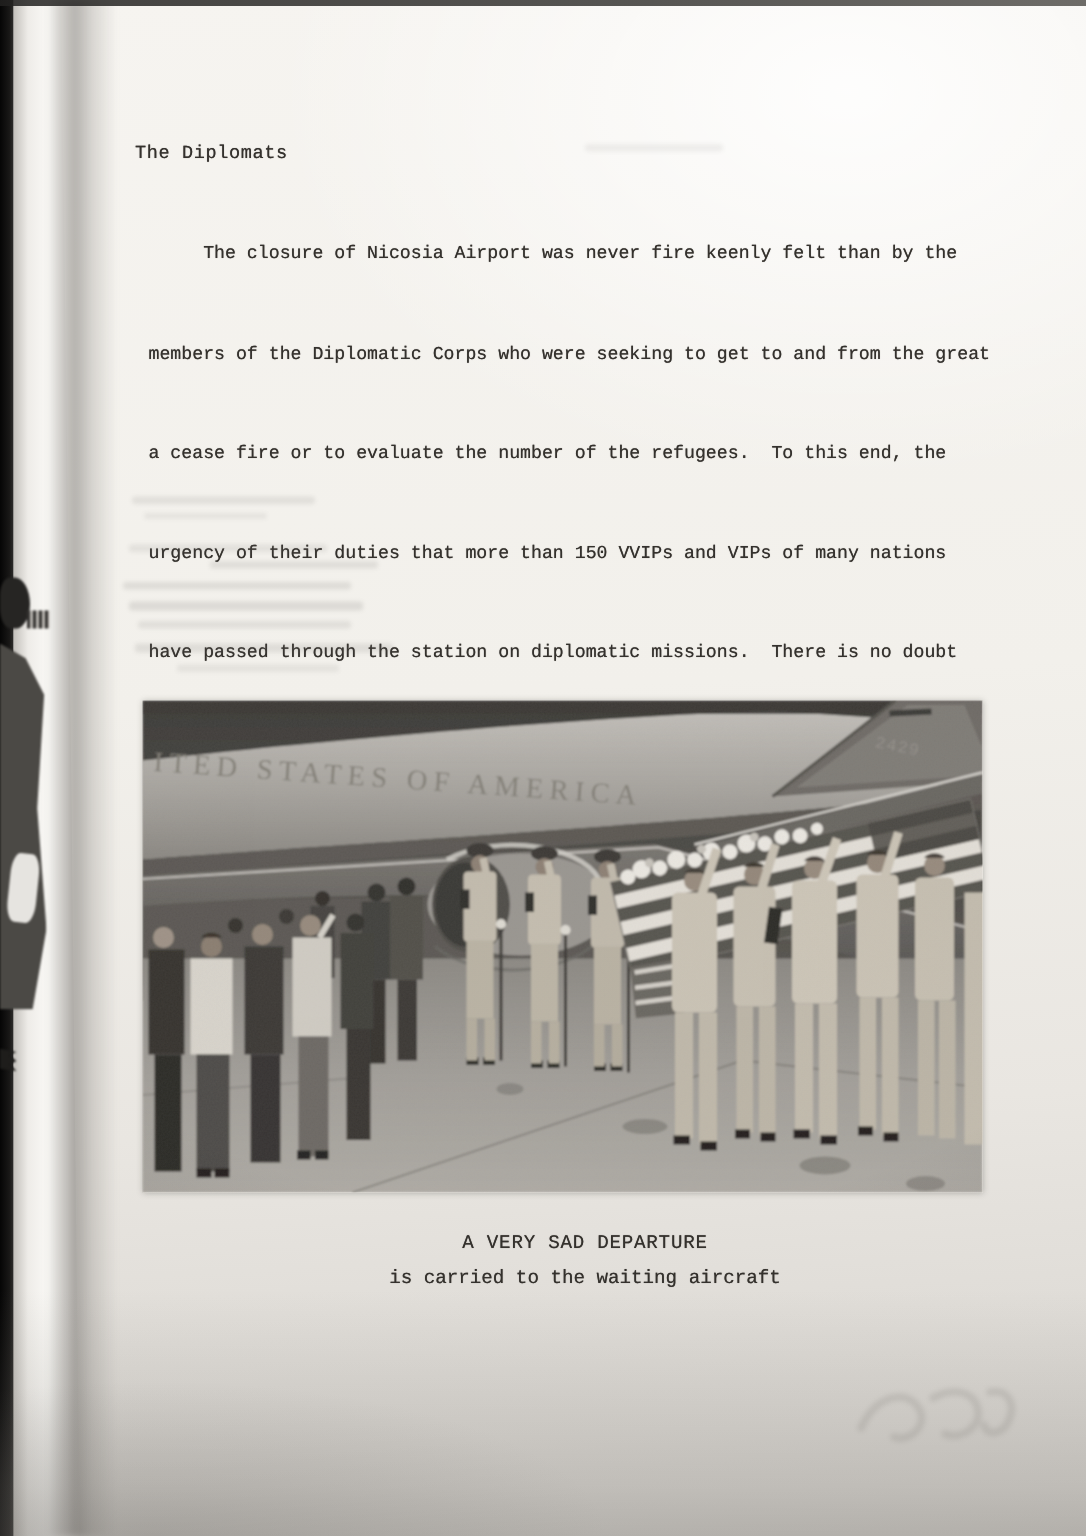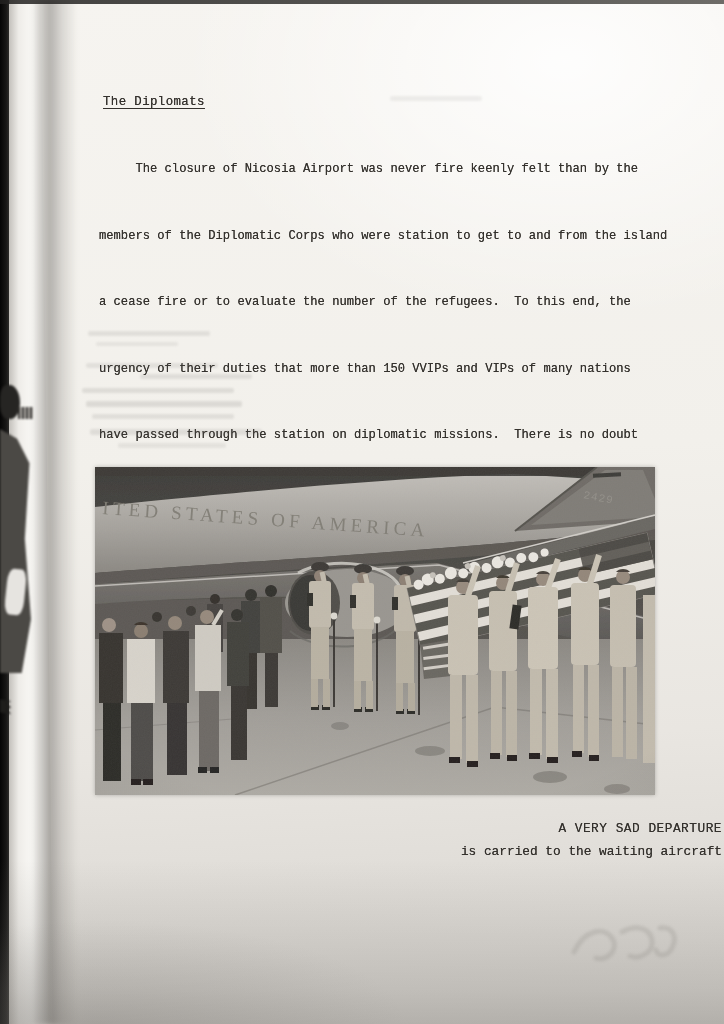--- a/index.html
+++ b/index.html
@@ -22,50 +22,50 @@
   .edge-fragment{position:absolute;left:0;top:383px;width:36px;height:342px;filter:blur(.8px);}
   .ef-body{position:absolute;left:0;top:46px;width:31px;height:244px;background:#4b4945;
     clip-path:polygon(0 0,55% 4%,95% 14%,80% 45%,100% 78%,70% 100%,0 100%);}
   .ef-head{position:absolute;left:0;top:2px;width:20px;height:34px;background:#262523;border-radius:40% 60% 55% 45%;}
   .ef-mark{position:absolute;left:18px;top:24px;width:15px;height:12px;
     background:repeating-linear-gradient(90deg,#343230 0 2px,#b9b6b1 2px 4px);}
   .ef-cuff{position:absolute;left:6px;top:186px;width:19px;height:46px;background:#e6e4e0;border-radius:30%;transform:rotate(6deg);}
   .ef-glyph{position:absolute;left:0;top:316px;width:11px;height:15px;background:#1e1d1b;
     clip-path:polygon(0 0,100% 15%,55% 30%,100% 55%,60% 70%,100% 100%,0 90%);}
   
-  .heading{position:absolute;left:103px;top:95px;font-size:12.4px;letter-spacing:.4px;
-    text-decoration:underline;text-underline-offset:3px;text-decoration-thickness:1.4px;
+  .heading{position:absolute;left:90px;top:95px;font-size:12.4px;letter-spacing:.4px;
+    text-underline-offset:3px;text-decoration-thickness:1.4px;
     text-shadow:0 0 .45px rgba(40,37,33,.85);}
   .para{position:absolute;left:99px;top:114px;font-size:12.15px;line-height:22.15px;
     white-space:pre;text-shadow:0 0 .45px rgba(40,37,33,.8);}
   .ghost{position:absolute;background:#6b6965;filter:blur(1.3px);border-radius:2px;}
   .photo{position:absolute;left:95px;top:467px;width:560px;height:328px;
     box-shadow:0 0 4px rgba(70,68,64,.35);}
   .photo svg{display:block;width:560px;height:328px;}
   .photo::after{content:"";position:absolute;inset:0;pointer-events:none;
     background:radial-gradient(120% 115% at 52% 42%, rgba(0,0,0,0) 55%, rgba(25,24,22,.20) 100%),
                linear-gradient(rgba(96,90,78,.05),rgba(96,90,78,.05));}
-  .caption{position:absolute;left:58px;top:820px;width:664px;text-align:right;
+  .caption{position:absolute;left:58px;top:820px;width:664px;text-align:center;
     font-size:12.8px;line-height:18px;text-shadow:0 0 .45px rgba(40,37,33,.8);}
   .caption .cap-title{margin-bottom:5px;letter-spacing:.5px;}
   .bottom-shade{position:absolute;left:0;top:860px;width:724px;height:164px;pointer-events:none;
     background:linear-gradient(rgba(0,0,0,0),rgba(118,115,110,.24) 80%,rgba(104,101,96,.3)),
       radial-gradient(60% 90% at 14% 100%, rgba(104,101,97,.22), rgba(0,0,0,0) 70%);}
   .ghost-squiggle{position:absolute;left:566px;top:912px;width:120px;height:64px;opacity:.22;filter:blur(1.8px);}
 </style>
 </head>
 <body>
 
 <div class="scan">
 
   <div class="heading">The Diplomats</div>
 
   <div class="para">
     <div>     The closure of Nicosia Airport was never fire keenly felt than by the</div>
-    <div>members of the Diplomatic Corps who were station to get to and from the island</div>
+    <div>members of the Diplomatic Corps who were seeking to get to and from the great</div>
     <div>a cease fire or to evaluate the number of the refugees.  To this end, the</div>
     <div>urgency of their duties that more than 150 VVIPs and VIPs of many nations</div>
     <div>have passed through the station on diplomatic missions.  There is no doubt</div>
     <div>that the use of RAF Akrotiri brought about the timely and expeditious</div>
     <div>settlement of a great number of problems thus reducing the suffering of the</div>
     <div>people of Cyprus.</div>
   </div>
 
   <div>
     <div class="ghost" style="left:390px;top:96px;width:92px;height:5px;opacity:.09"></div>

